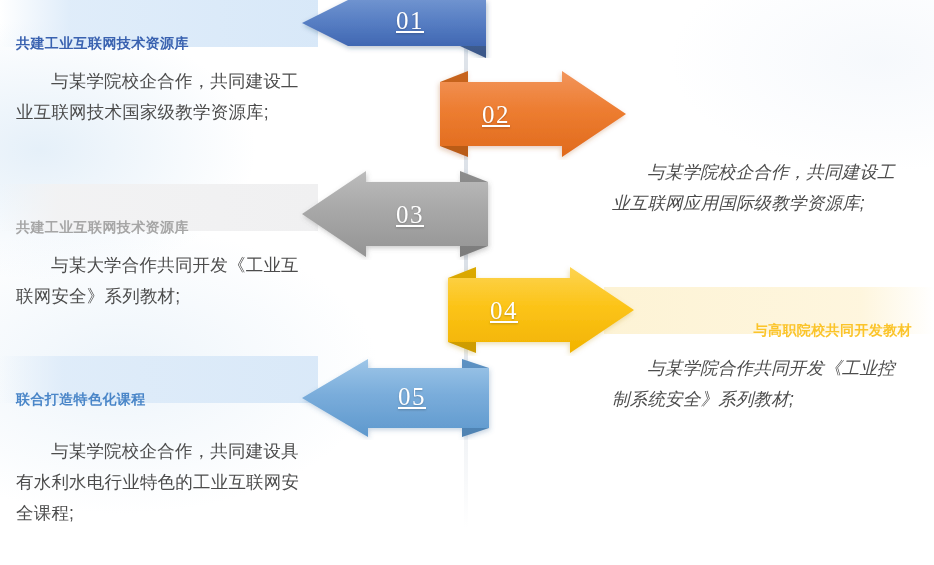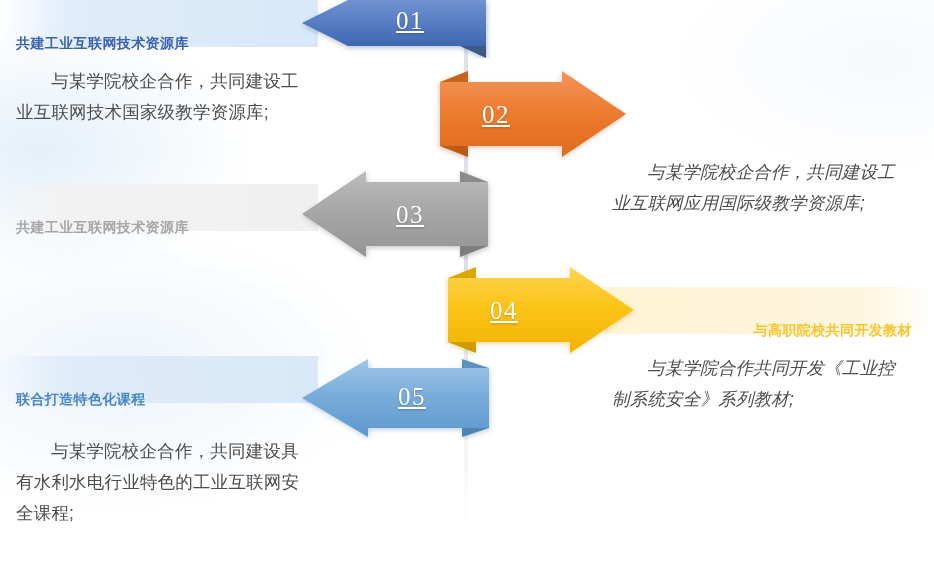--- a/index.html
+++ b/index.html
@@ -193,20 +193,21 @@
       <g filter="url(#sh03)">
 
         <polygon points="162,3 190,14 190,78 162,89" fill="url(#g03t)"></polygon>
 
         <polygon points="190,14 68,14 68,3 4,46 68,89 68,78 190,78" fill="url(#g03)"></polygon>
       </g>
     </svg>
     <span class="num" style="left:98px; top:33px;">03</span>
   </div>
 
+  <div class="para left" style="top:250px;">与某大学合作共同开发《工业互联网安全》系列教材;</div>
 
   <div class="banner right bn-yellow" style="top:287px;">
     <span class="btxt t-yellow">与高职院校共同开发教材</span>
   </div>
 
   <div class="arrow" style="left:440px; top:264px; width:198px; height:92px;text-align:center;">
     <svg width="198" height="92" viewBox="0 0 198 92">
       <defs>
         <linearGradient id="g04" x1="0" y1="0" x2="0" y2="1">
           <stop offset="0%" stop-color="#fdd451"></stop>

